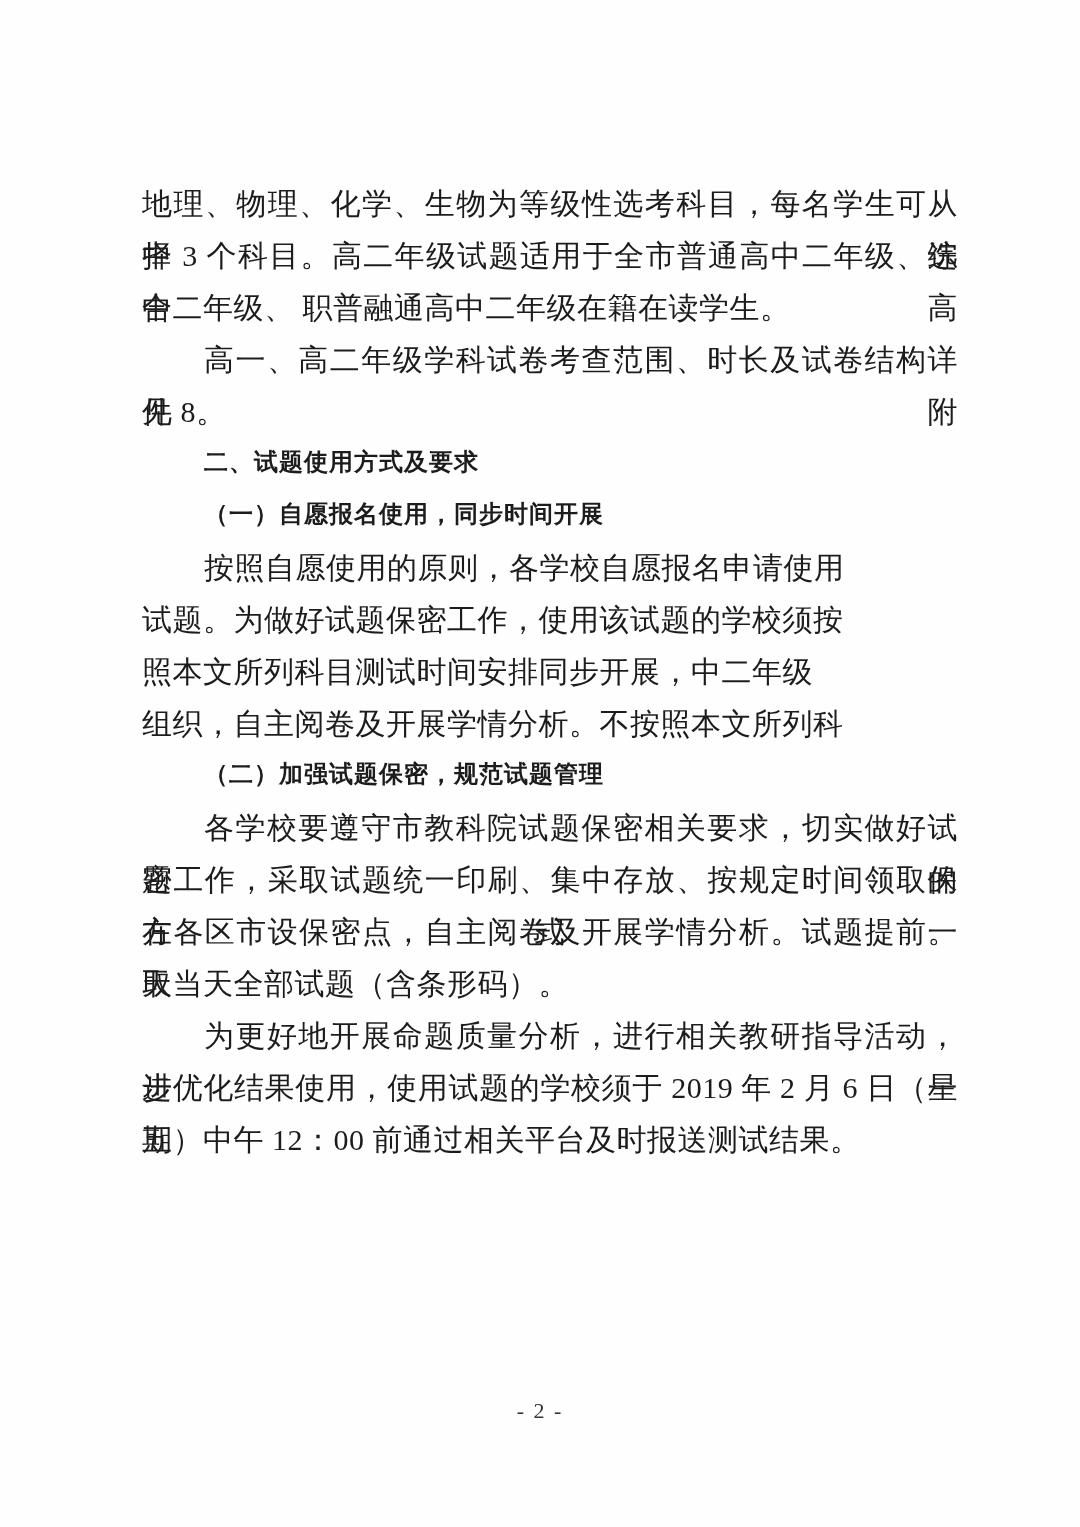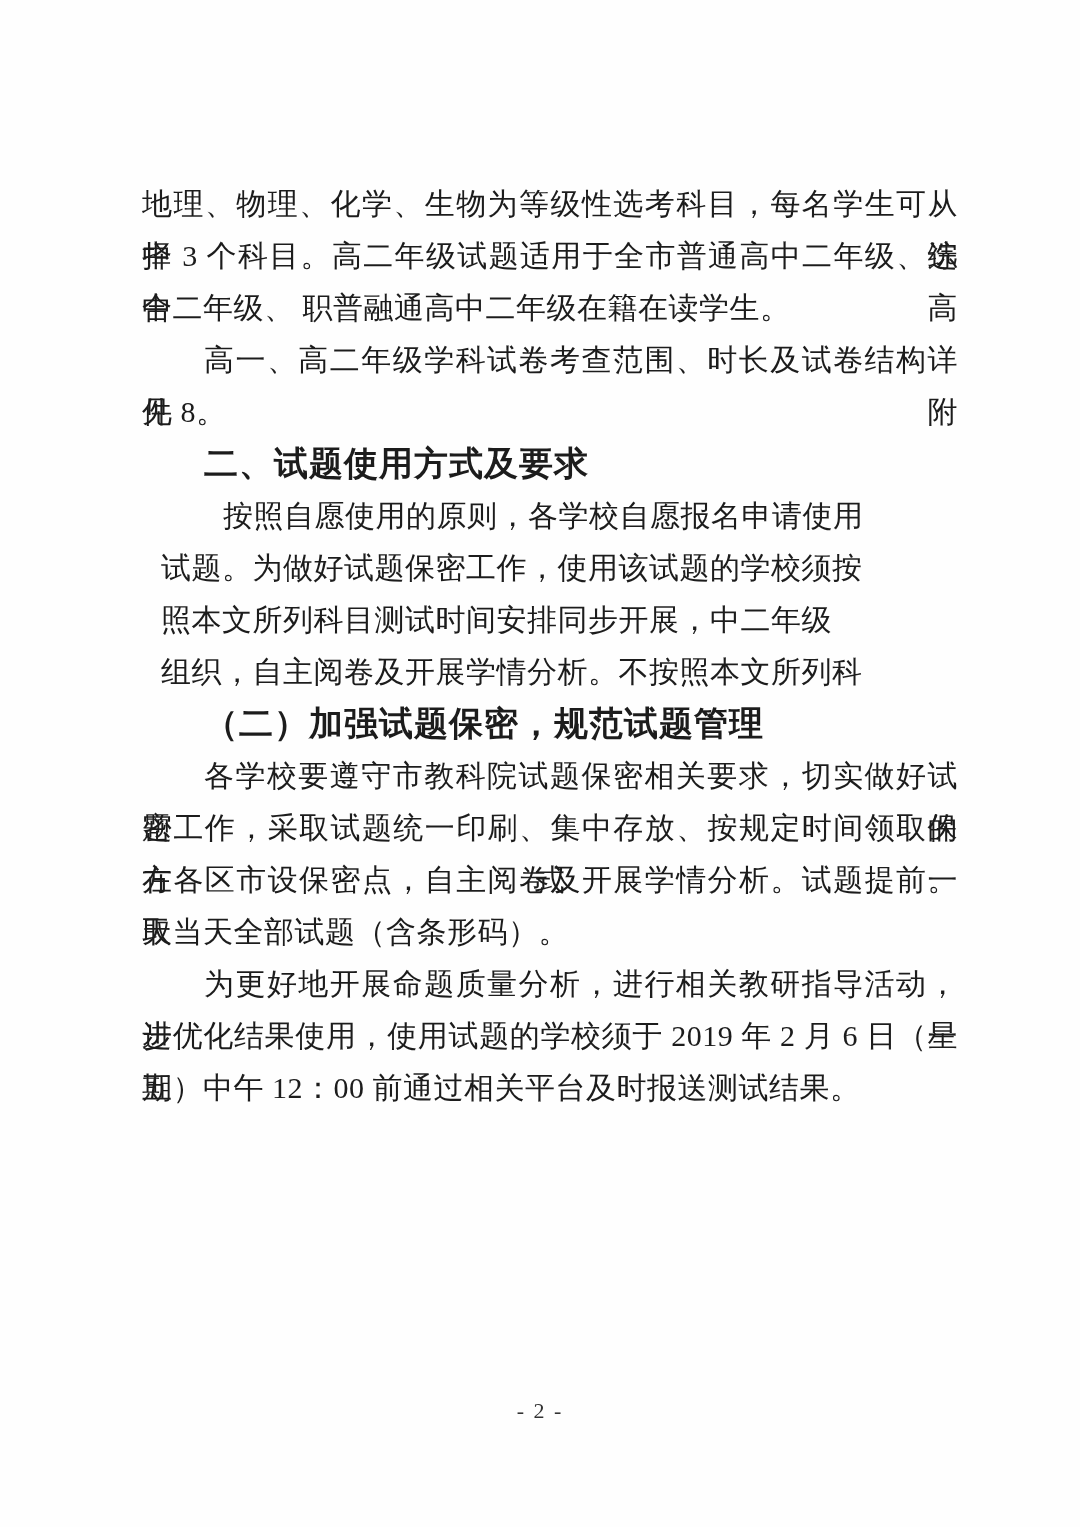--- a/index.html
+++ b/index.html
@@ -24,31 +24,31 @@
   .line {
     display: block;
     line-height: 52px;
     height: 52px;
     font-size: 30px;
     letter-spacing: 0.5px;
     white-space: nowrap;
     text-align: left;
   }
   .line.wide  { width: 816px; }
-  .line.narrow{ width: 700px; margin-left: 19px; }
+  .line.narrow{ width: 700px; }
   .line.jl {
     white-space: normal;
     text-align: justify;
     text-align-last: justify;
   }
   .line.ind { text-indent: 62px; }
   .line.bold {
-    font-family: Liberation Serif, serif;
+    font-family: Liberation Mono, monospace;
     font-weight: 700;
-    font-size: 34px;
+    font-size: 24px;
     letter-spacing: 1px;
   }
   .footer {
     position: absolute;
     left: 0;
     top: 1398px;
     width: 1080px;
     text-align: center;
     font-size: 22px;
     letter-spacing: 2px;
@@ -60,20 +60,21 @@
 <body>
 
 <div class="page">
   <div class="doc-body" id="doc-body">
       <div class="line wide jl">地理、物理、化学、生物为等级性选考科目，每名学生可从中选</div>
       <div class="line wide jl">择 3 个科目。高二年级试题适用于全市普通高中二年级、综合高</div>
       <div class="line wide">中二年级、 职普融通高中二年级在籍在读学生。</div>
       <div class="line wide jl ind">高一、高二年级学科试卷考查范围、时长及试卷结构详见附</div>
       <div class="line wide">件 8。</div>
       <div class="line wide ind bold">二、试题使用方式及要求</div>
+      <div class="line wide ind bold">（一）自愿报名使用，同步时间开展</div>
       <div class="line narrow ind">按照自愿使用的原则，各学校自愿报名申请使用</div>
       <div class="line narrow">试题。为做好试题保密工作，使用该试题的学校须按</div>
       <div class="line narrow">照本文所列科目测试时间安排同步开展，中二年级</div>
       <div class="line narrow">组织，自主阅卷及开展学情分析。不按照本文所列科</div>
       <div class="line wide ind bold">（二）加强试题保密，规范试题管理</div>
       <div class="line wide jl ind">各学校要遵守市教科院试题保密相关要求，切实做好试题保</div>
       <div class="line wide jl">密工作，采取试题统一印刷、集中存放、按规定时间领取的方式。</div>
       <div class="line wide jl">在各区市设保密点，自主阅卷及开展学情分析。试题提前一天</div>
       <div class="line wide">取当天全部试题（含条形码）。</div>
       <div class="line wide jl ind">为更好地开展命题质量分析，进行相关教研指导活动，进一</div>

